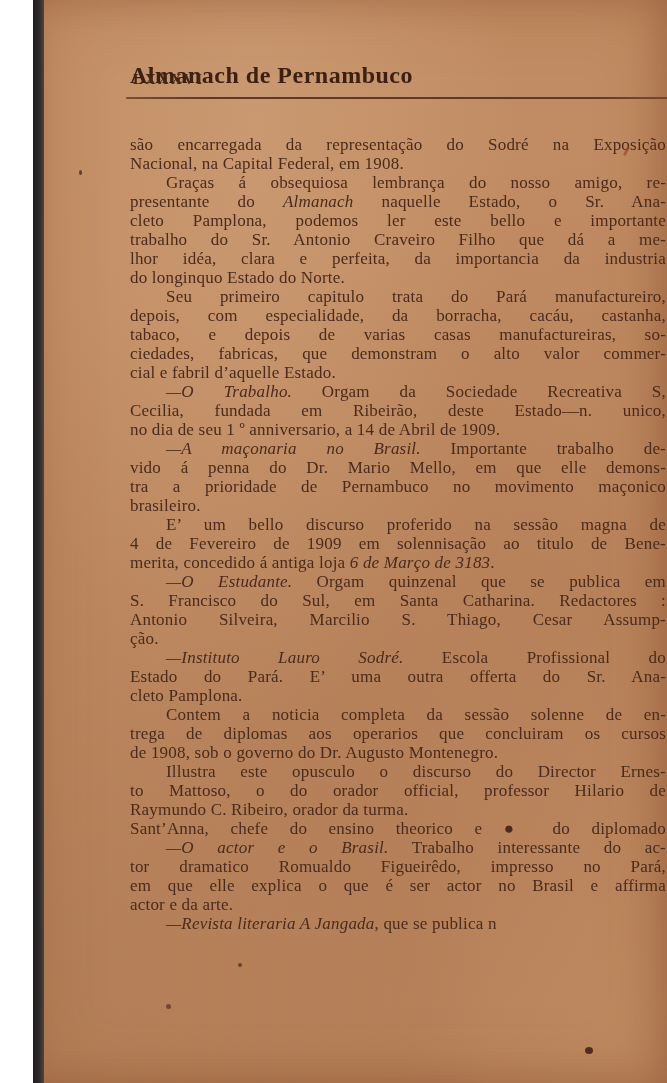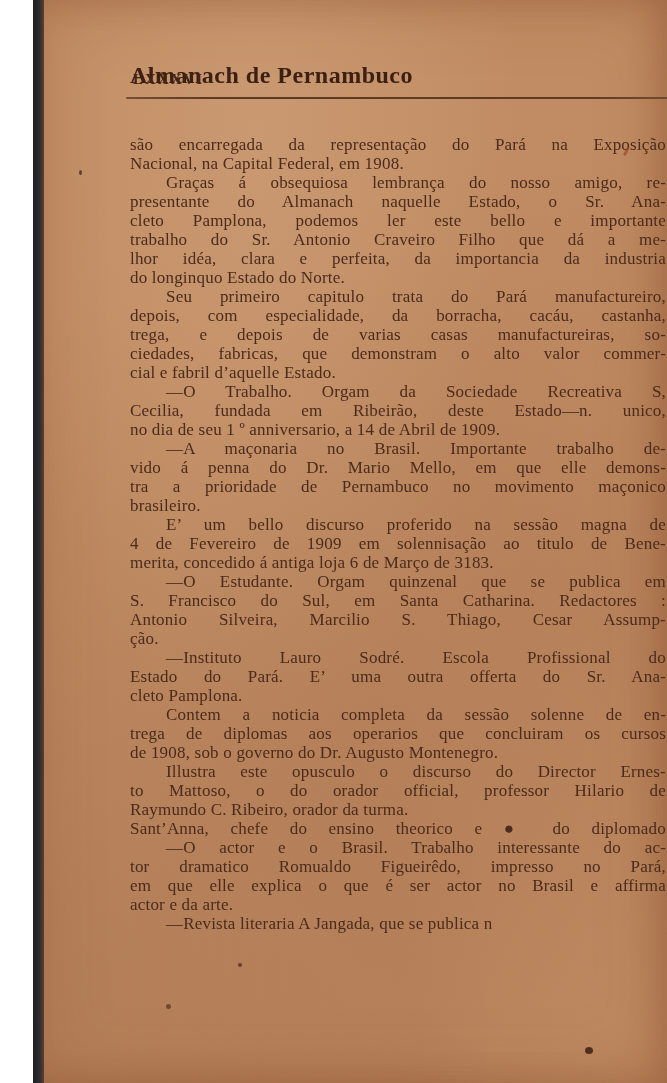--- a/index.html
+++ b/index.html
@@ -34,21 +34,21 @@
   }
   .rule {
     height:2px; margin-top:2px; margin-left:-4px; width:546px;
     background:linear-gradient(90deg, rgba(90,55,35,0.75), #5d3a26 15%, #5d3a26 85%, rgba(90,55,35,0.7));
     border-radius:1px;
   }
   .body-text { margin-top:36px; font-size:17px; line-height:19px; letter-spacing:0.2px; }
   .line { height:19px; text-align:justify; text-align-last:justify; }
   .line.endline { text-align:left; text-align-last:left; }
   .line.indent { padding-left:36px; }
-  .it { }
+  .it { font-style:italic; }
   .speck { position:absolute; border-radius:50%; }
   .speck1 { left:552px; top:1047px; width:8px; height:7px; background:#452316; opacity:0.9; }
   .speck2 { left:205px; top:963px; width:4px; height:4px; background:#53301f; opacity:0.8; }
   .speck3 { left:133px; top:1004px; width:5px; height:5px; background:#502a1c; opacity:0.65; }
   .speck4 { left:46px; top:170px; width:3px; height:5px; background:#4b2a1e; opacity:0.8; }
   .scratch { position:absolute; left:592px; top:146px; width:3px; height:10px;
              background:#93462a; opacity:0.65; transform:rotate(28deg); border-radius:2px; }
 </style>
 </head>
 <body>
@@ -56,31 +56,31 @@
 <div class="page">
   <div class="binding"></div>
 
   <div class="content">
     <div class="header">
       <span class="folio">LXXXVI</span>
       <span class="running-title">Almanach de Pernambuco</span>
     </div>
     <div class="rule"></div>
     <div class="body-text" id="body-text">
-        <div class="line"><span>são encarregada da representação do Pará na Exposição</span></div>
+        <div class="line"><span>são encarregada da representação do Sodré na Exposição</span></div>
         <div class="line endline"><span>Nacional, na Capital Federal, em 1908.</span></div>
         <div class="line indent"><span>Graças á obsequiosa lembrança do nosso amigo, re-</span></div>
         <div class="line"><span>presentante do </span><span class="it">Almanach</span><span> naquelle Estado, o Sr. Ana-</span></div>
         <div class="line"><span>cleto Pamplona, podemos ler este bello e importante</span></div>
         <div class="line"><span>trabalho do Sr. Antonio Craveiro Filho que dá a me-</span></div>
         <div class="line"><span>lhor idéa, clara e perfeita, da importancia da industria</span></div>
         <div class="line endline"><span>do longinquo Estado do Norte.</span></div>
         <div class="line indent"><span>Seu primeiro capitulo trata do Pará manufactureiro,</span></div>
         <div class="line"><span>depois, com especialidade, da borracha, cacáu, castanha,</span></div>
-        <div class="line"><span>trega, e depois de varias casas manufactureiras, so-</span></div>
+        <div class="line"><span>tabaco, e depois de varias casas manufactureiras, so-</span></div>
         <div class="line"><span>ciedades, fabricas, que demonstram o alto valor commer-</span></div>
         <div class="line endline"><span>cial e fabril d’aquelle Estado.</span></div>
         <div class="line indent"><span class="it">—O Trabalho.</span><span> Orgam da Sociedade Recreativa S,</span></div>
         <div class="line"><span>Cecilia, fundada em Ribeirão, deste Estado—n. unico,</span></div>
         <div class="line endline"><span>no dia de seu 1 º anniversario, a 14 de Abril de 1909.</span></div>
         <div class="line indent"><span class="it">—A maçonaria no Brasil.</span><span> Importante trabalho de-</span></div>
         <div class="line"><span>vido á penna do Dr. Mario Mello, em que elle demons-</span></div>
         <div class="line"><span>tra a prioridade de Pernambuco no movimento maçonico</span></div>
         <div class="line endline"><span>brasileiro.</span></div>
         <div class="line indent"><span>E’ um bello discurso proferido na sessão magna de</span></div>

